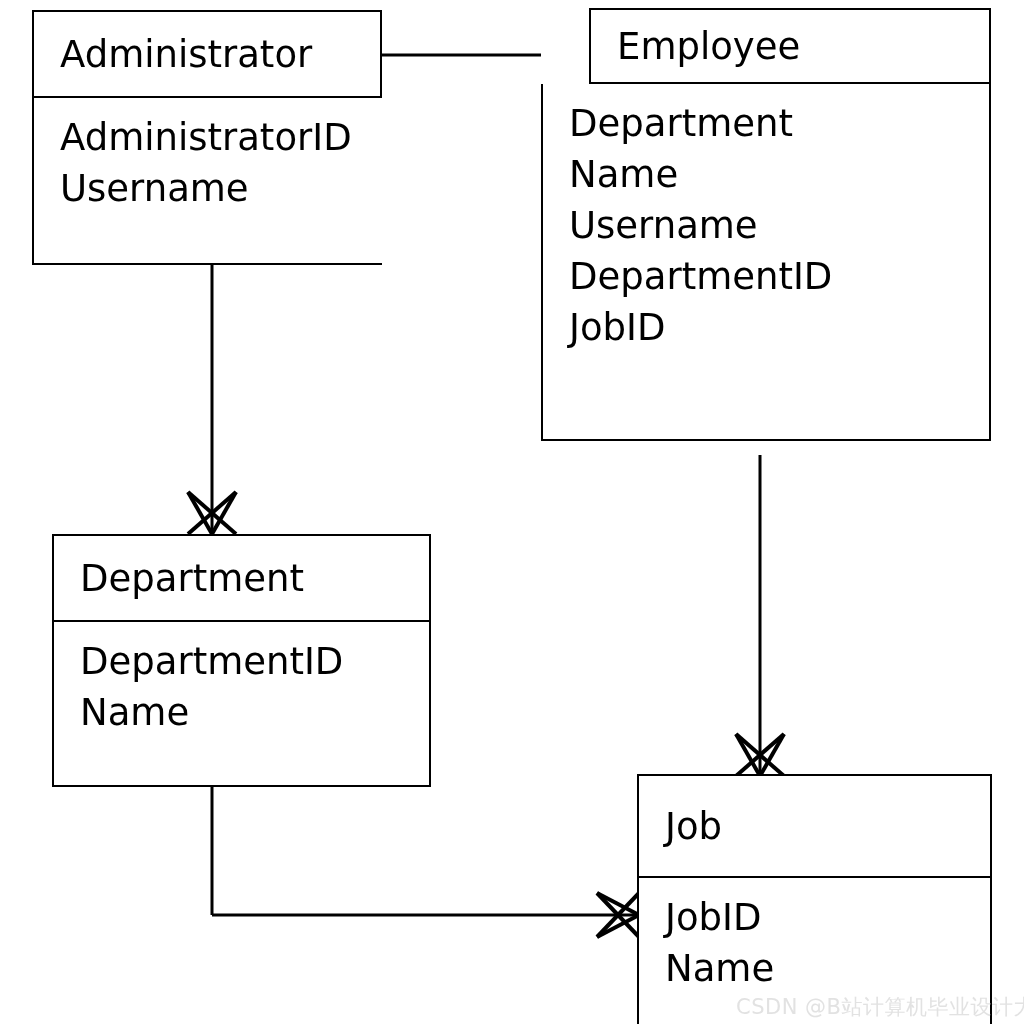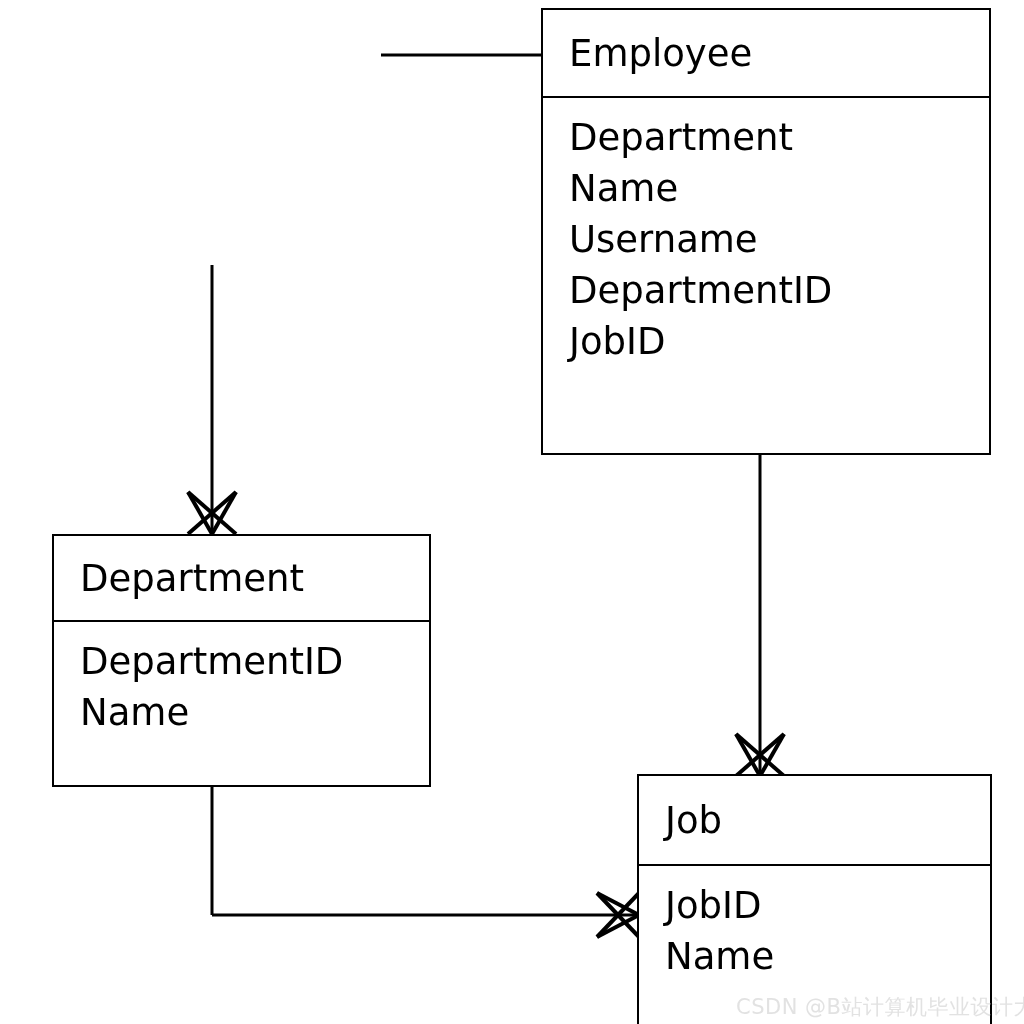--- a/index.html
+++ b/index.html
@@ -106,23 +106,34 @@
     <g>
       <line x1="212" y1="787" x2="212" y2="915" stroke="#000000" stroke-width="3"></line>
       <line x1="212" y1="915" x2="639" y2="915" stroke="#000000" stroke-width="3"></line>
       <line x1="639" y1="915" x2="597" y2="893" stroke="#000000" stroke-width="4"></line>
       <line x1="639" y1="915" x2="597" y2="937" stroke="#000000" stroke-width="4"></line>
       <line x1="639" y1="893" x2="597" y2="937" stroke="#000000" stroke-width="4"></line>
       <line x1="639" y1="937" x2="597" y2="893" stroke="#000000" stroke-width="4"></line>
     </g>
   </svg>
 
+  <div class="entity" style="left:32px; top:10px; width:350px;">
+    <div class="ent-header" style="height:88px;">
+      <span class="ent-title">Administrator</span>
+    </div>
+    <div class="ent-attrs no-right-border" style="height:167px;">
+      <div class="attr-list">
+        <div class="attr">AdministratorID</div>
+        <div class="attr">Username</div>
+      </div>
+    </div>
+  </div>
 
   <div class="entity" style="left:541px; top:8px; width:450px;">
-    <div class="ent-header" style="height:90px;">
+    <div class="ent-header" style="height:76px;margin-left:48px;">
       <span class="ent-title">Employee</span>
     </div>
     <div class="ent-attrs" style="height:357px;">
       <div class="attr-list">
         <div class="attr">Department</div>
         <div class="attr">Name</div>
         <div class="attr">Username</div>
         <div class="attr">DepartmentID</div>
         <div class="attr">JobID</div>
       </div>
@@ -135,21 +146,21 @@
     </div>
     <div class="ent-attrs" style="height:165px;">
       <div class="attr-list">
         <div class="attr">DepartmentID</div>
         <div class="attr">Name</div>
       </div>
     </div>
   </div>
 
   <div class="entity" style="left:637px; top:774px; width:355px;">
-    <div class="ent-header" style="height:92px;">
+    <div class="ent-header" style="height:104px;">
       <span class="ent-title">Job</span>
     </div>
     <div class="ent-attrs" style="height:170px;">
       <div class="attr-list">
         <div class="attr">JobID</div>
         <div class="attr">Name</div>
       </div>
     </div>
   </div>
 

